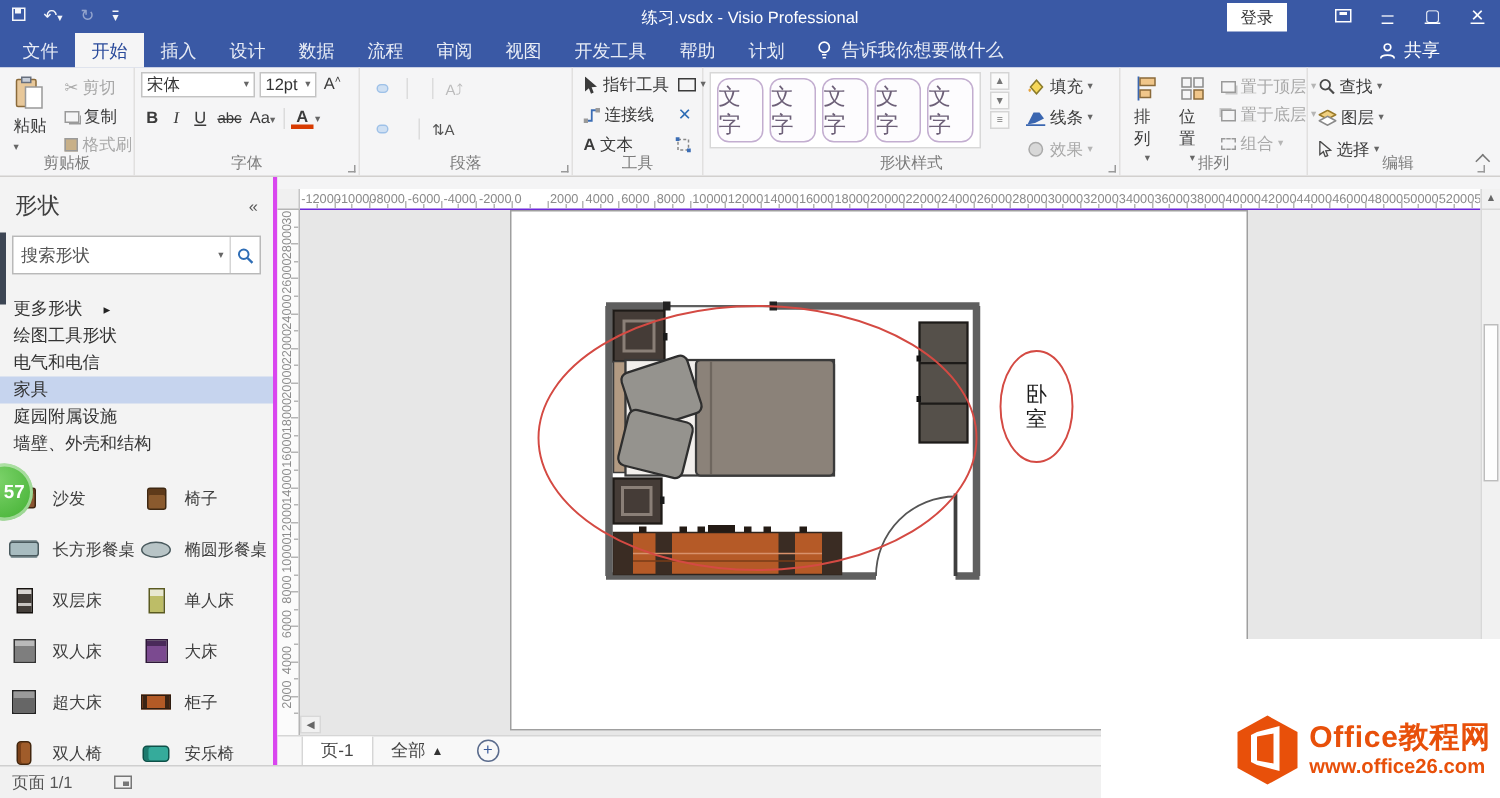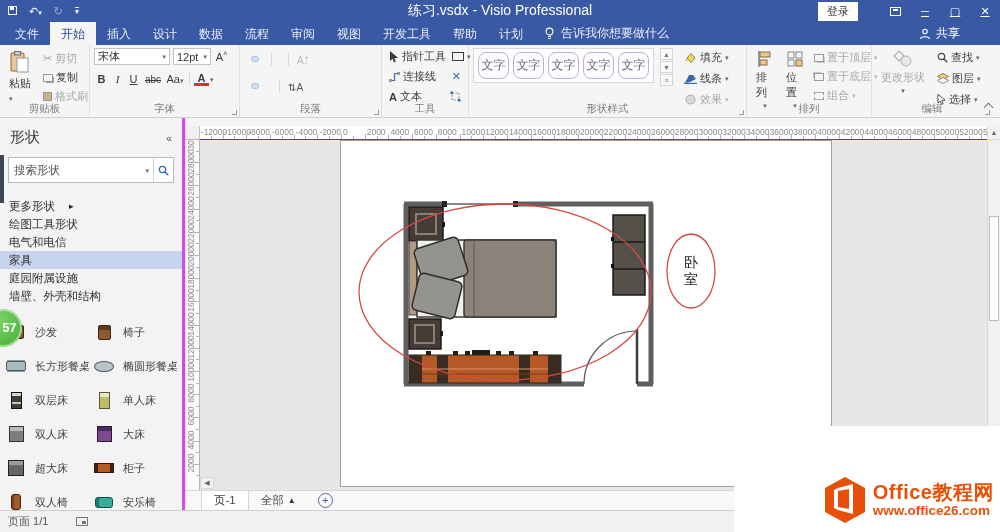--- a/index.html
+++ b/index.html
@@ -4,21 +4,21 @@
 <style>
   html,body{width:1000px;height:532px;margin:0;overflow:hidden;font-family:"Liberation Sans","DejaVu Sans",sans-serif;background:#fff;}
   *{box-sizing:border-box;}
   
   .titlebar{position:absolute;left:0;top:0;width:1000px;height:22px;background:#3a59a5;display:flex;align-items:center;color:#fff;}
   .qat{display:flex;align-items:center;gap:12px;margin-left:8px;font-size:11px;z-index:2;}
   .qat .qbtn{color:#fff;opacity:.95;cursor:default;line-height:1;}
   .qbtn.dim{opacity:.45;}
   .floppy{width:9px;height:9px;border:1px solid #fff;display:inline-block;position:relative;}
   .floppy::after{content:"";position:absolute;left:1px;top:0;width:4px;height:3px;background:#fff;}
-  .win-title{position:absolute;left:0;right:0;text-align:center;font-size:14px;color:#fff;pointer-events:none;}
+  .win-title{position:absolute;left:0;right:0;text-align:center;font-size:11px;color:#fff;pointer-events:none;}
   .win-controls{margin-left:auto;display:flex;align-items:center;gap:0;z-index:2;text-decoration:underline;}
   .signin{background:#fff;color:#333;font-size:11px;padding:2px 9px;margin-right:22px;cursor:pointer;}
   .wc{width:30px;text-align:center;font-size:11px;color:#fff;cursor:pointer;line-height:22px;}
   .ribbonopt{width:11px;height:9px;border:1px solid #fff;display:inline-block;position:relative;top:1px;}
   .ribbonopt::after{content:"";position:absolute;left:2px;top:1px;width:5px;height:2px;background:#fff;}
   
   .tabrow{position:absolute;left:0;top:22px;width:1000px;height:23px;background:#3a59a5;display:flex;align-items:stretch;}
   .tabs{display:flex;align-items:stretch;margin-left:4px;}
   .tab{padding:4px 11px 0 11px;font-size:12px;color:#e9edf6;cursor:pointer;white-space:nowrap;}
   .tab.active{background:#f5f5f6;color:#2a4a9b;}
@@ -38,21 +38,21 @@
   .row{display:flex;align-items:center;}
   .combo{background:#fff;border:1px solid #c3c3c3;height:17px;font-size:11px;color:#333;display:flex;align-items:center;padding:0 3px;gap:3px;cursor:pointer;}
   .fmt{width:15px;text-align:center;font-size:11px;color:#3b3b3b;cursor:pointer;}
   .fontcolor{border-bottom:3px solid #d83b01;line-height:10px;}
   .bars{width:13px;height:10px;background:linear-gradient(#6b6b6b 0 0) 0 0/13px 1.5px no-repeat,linear-gradient(#6b6b6b 0 0) 0 4px/9px 1.5px no-repeat,linear-gradient(#6b6b6b 0 0) 0 8px/13px 1.5px no-repeat;}
   .pbtn{padding:2px 3px;border-radius:2px;cursor:pointer;}
   .pbtn.sel{background:#cfe0f3;outline:1px solid #9ec1e8;}
   .pbtn.disabled{opacity:.4;}
   .vsep{width:1px;height:14px;background:#dcdcdc;margin:0 3px;}
   .swatches{display:flex;gap:4px;align-items:center;background:#fff;border:1px solid #d8d8d8;padding:3px 4px;}
-  .swatch{width:31px;height:27px;border:1.5px solid #c3aed0;border-radius:8px;background:#fdfcfe;display:flex;align-items:center;justify-content:center;font-size:12px;color:#6d6078;cursor:pointer;}
+  .swatch{width:31px;height:43px;border:1.5px solid #c3aed0;border-radius:8px;background:#fdfcfe;display:flex;align-items:center;justify-content:center;font-size:15px;color:#6d6078;cursor:pointer;}
   .swscroll{display:flex;flex-direction:column;gap:1px;margin-left:2px;}
   .swscroll span{font-size:7px;color:#777;border:1px solid #d5d5d5;background:#fafafa;width:13px;height:12px;display:flex;align-items:center;justify-content:center;cursor:pointer;}
   .mini-sq{width:10px;height:8px;border:1px solid #9a9a9a;display:inline-block;}
   .rect-tool{width:12px;height:9px;border:1.5px solid #3b3b3b;display:inline-block;}
   .xtool{color:#2e6db5;font-weight:bold;font-size:11px;}
   .collapse-caret{position:absolute;right:8px;bottom:6px;width:7px;height:7px;border-left:1.5px solid #777;border-top:1.5px solid #777;transform:rotate(45deg);cursor:pointer;}
   
   .shapes-panel{position:absolute;left:0;top:118px;width:185px;height:392px;background:#f3f3f3;border-right:3px solid #d946ef;}
   .sp-title{display:flex;align-items:center;padding:10px 10px 6px 10px;font-size:15px;color:#3f3f3f;}
   .sp-collapse{margin-left:auto;font-size:11px;color:#555;cursor:pointer;}
@@ -374,28 +374,20 @@
             <span>组合</span>
             <span class="caret">▾</span>
           </div>
       </div>
     </div>
     <div class="rgroup-label">排列</div>
   </div>
 
   <div class="rgroup" style="width:120px;border-right:none;">
     <div class="row" style="gap:4px;align-items:flex-start;">
-      <div class="bigbtn" style="color:#a8a8a8;">
-        <svg class="icon-svg" width="20" height="18" viewBox="0 0 20 18">
-            <polygon points="6,1 11,6 6,11 1,6" fill="none" stroke="#b0b0b0" stroke-width="1.2"></polygon>
-            <circle cx="13" cy="11" r="5" fill="#e8e8e8" stroke="#b0b0b0"></circle>
-          </svg>
-        <span>更改形状</span>
-          <span class="caret">▾</span>
-      </div>
       <div class="col" style="margin-top:1px;gap:4px;">
         <div class="rbtn">
           <svg class="icon-svg" width="11" height="11" viewBox="0 0 11 11">
               <circle cx="4.5" cy="4.5" r="3.2" fill="none" stroke="#4a4a4a" stroke-width="1.2"></circle>
               <line x1="7" y1="7" x2="10.3" y2="10.3" stroke="#4a4a4a" stroke-width="1.5"></line>
             </svg>
           <span>查找</span>
             <span class="caret">▾</span>
         </div>
         <div class="rbtn">

